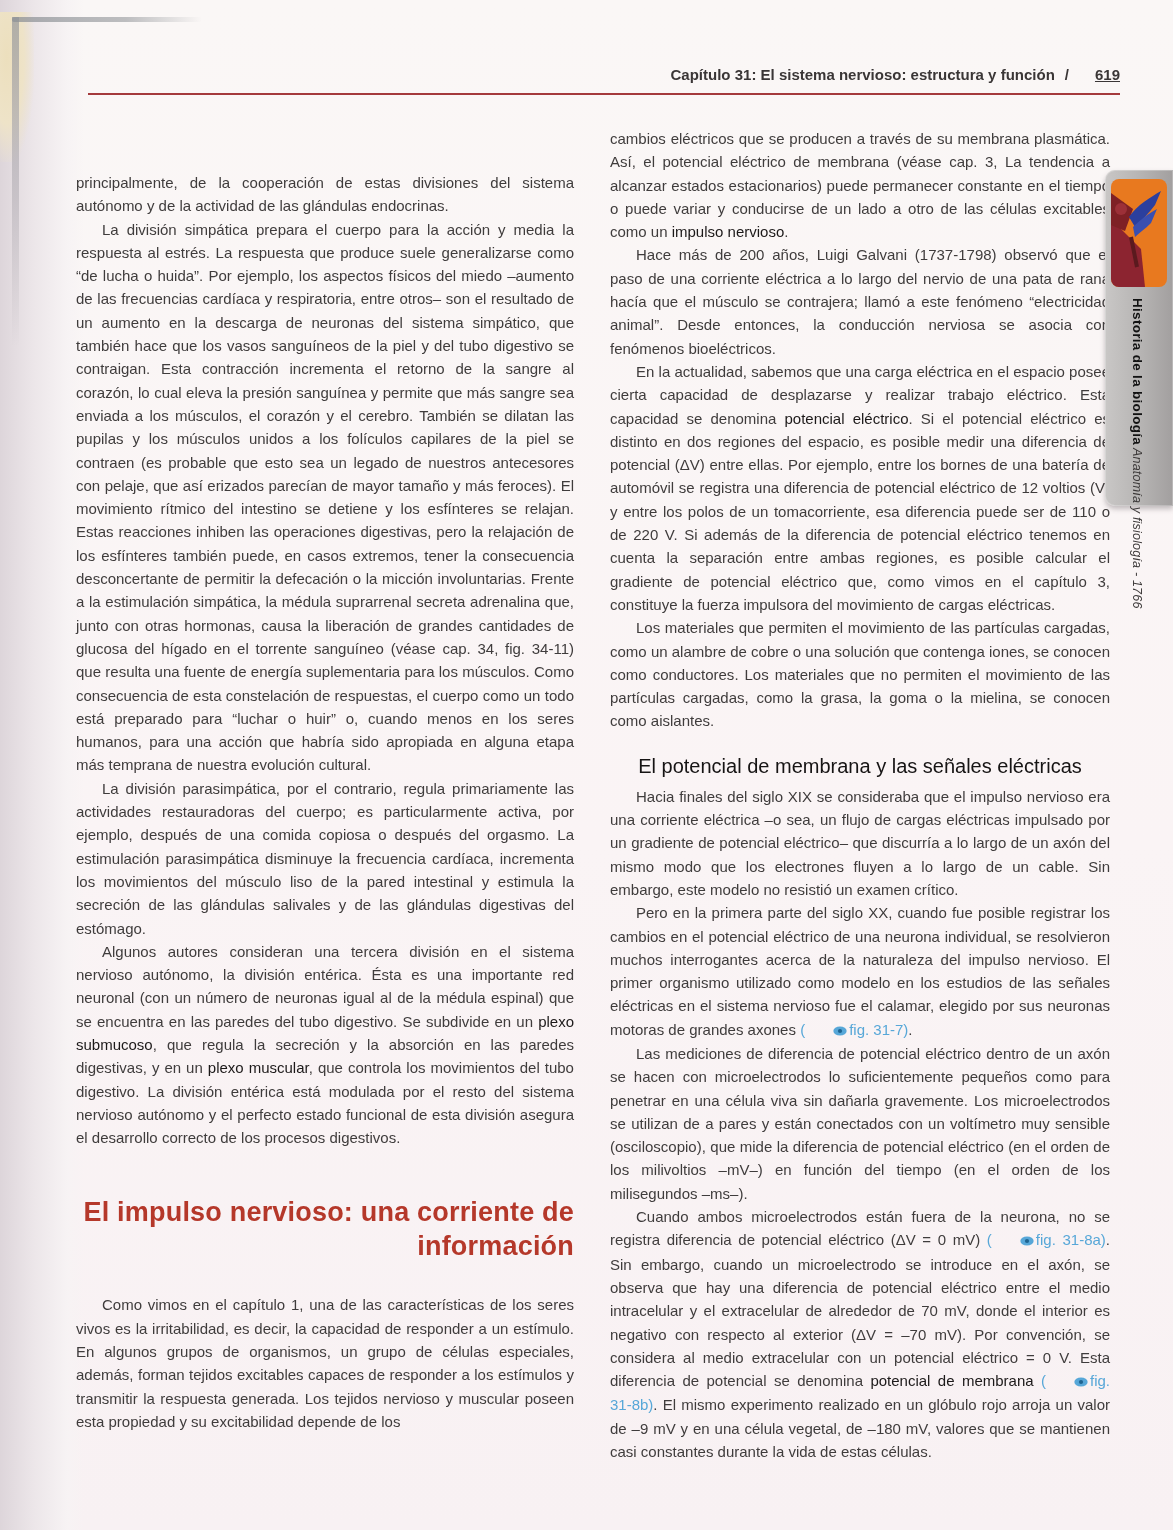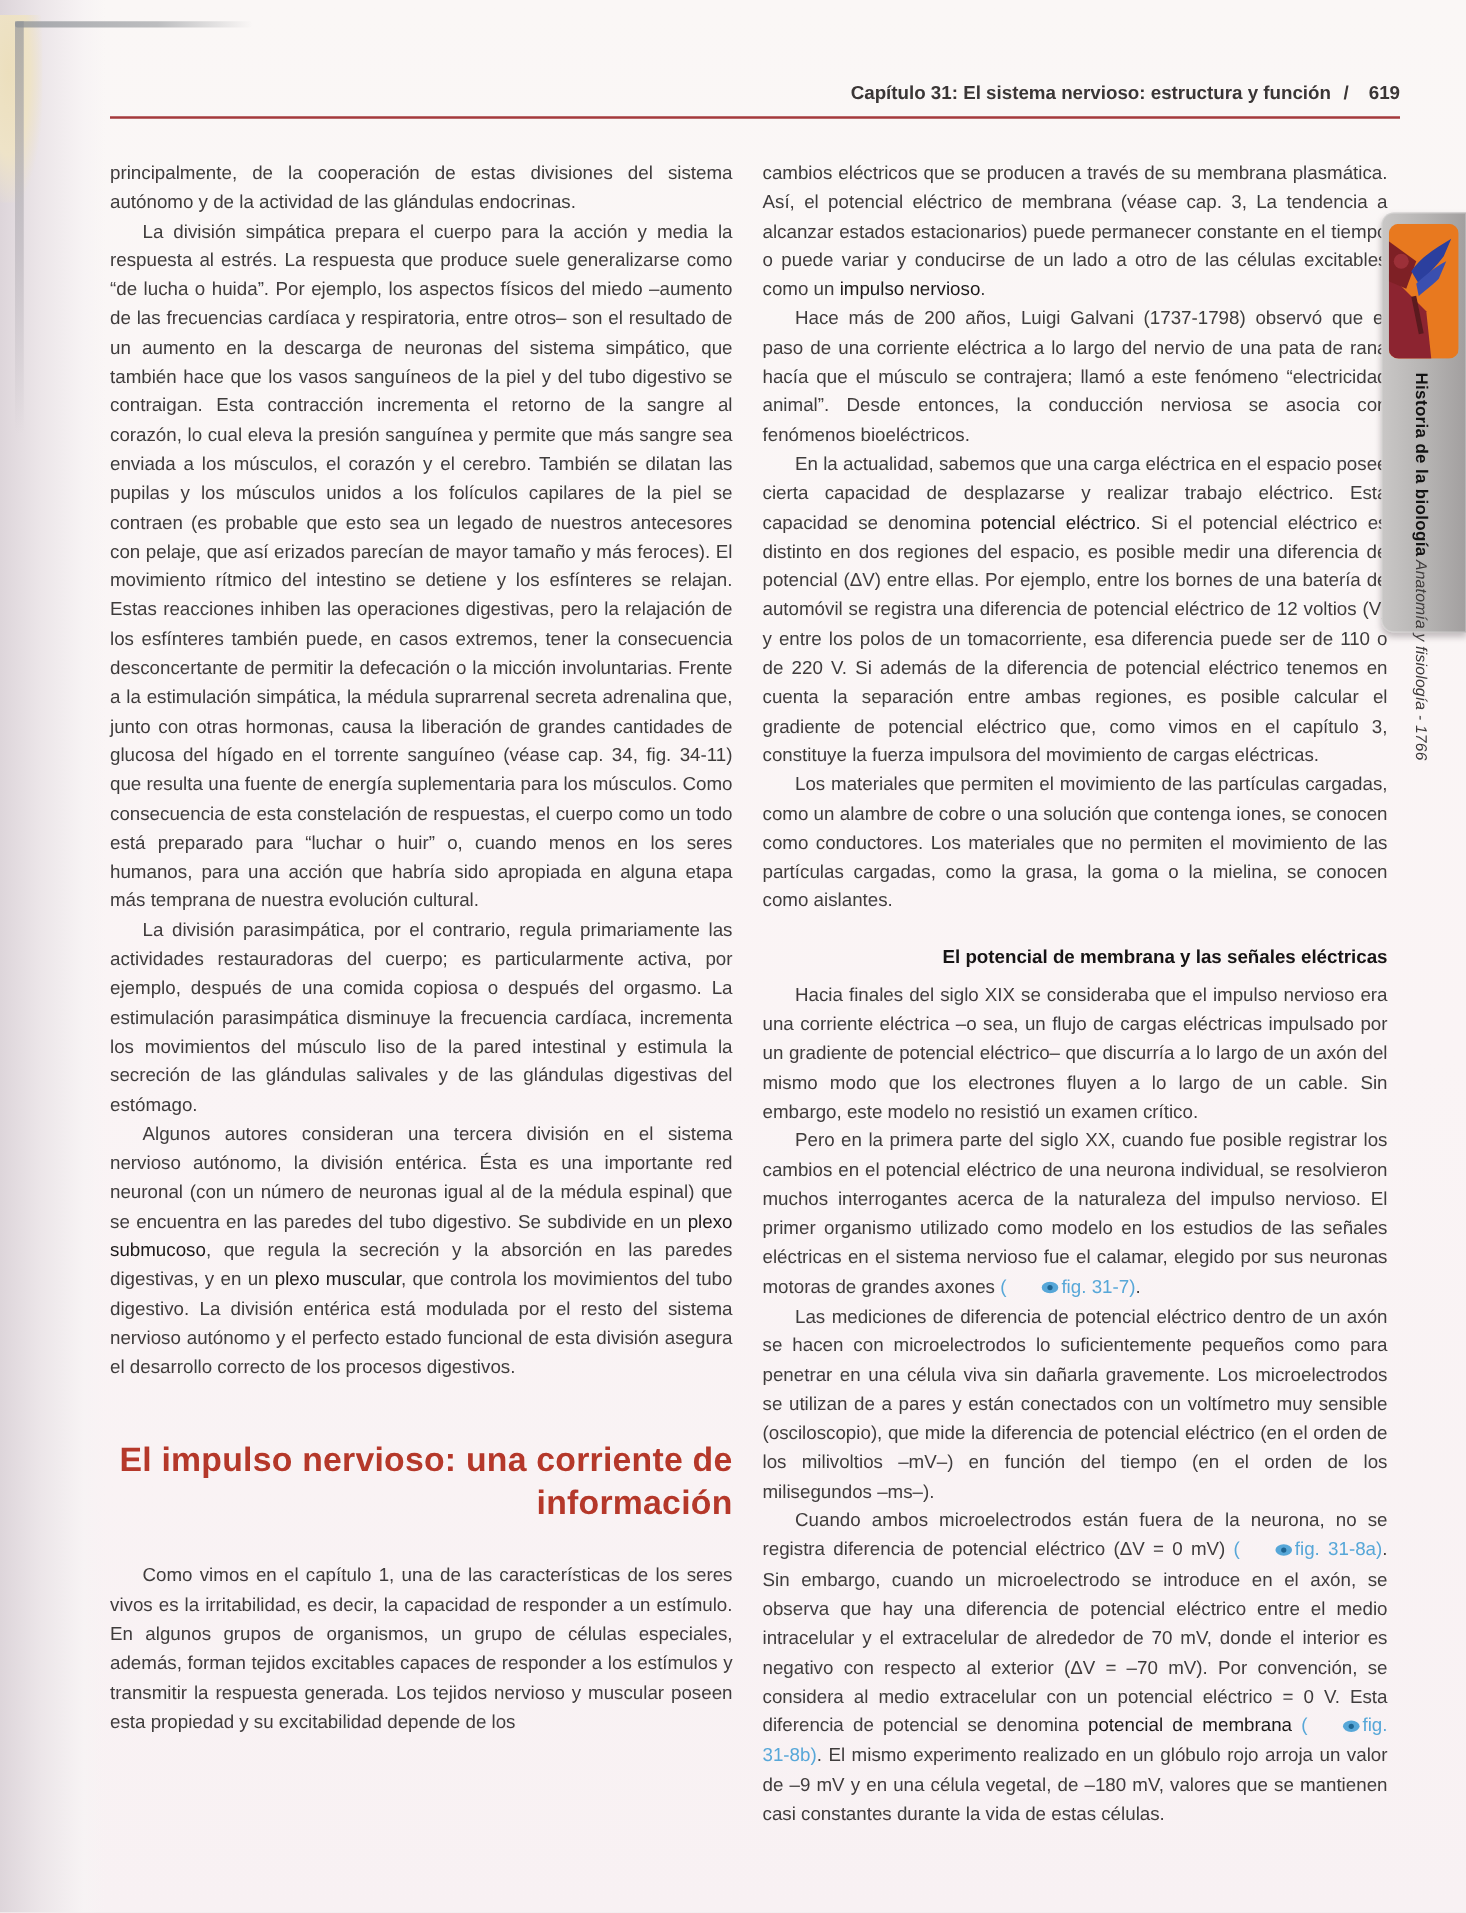--- a/index.html
+++ b/index.html
@@ -31,47 +31,47 @@
   .left-edge-dark{
     position:absolute;left:12px;top:17px;width:7px;height:330px;
     background:linear-gradient(180deg,#909297 0%,#b9b4ba 55%,rgba(200,196,200,0) 100%);
     opacity:.65;
   }
   
   .header{
     position:absolute;top:66px;left:88px;width:1032px;
     text-align:right;font-size:15px;font-weight:bold;color:#3a3636;
   }
-  .header .pageno{margin-left:16px;}
+  .header .pageno{margin-left:26px;text-decoration:underline;}
   .header .sep{margin-left:10px;font-weight:bold;color:#3a3636;}
   .header-rule{
     position:absolute;top:93px;left:88px;width:1032px;height:2px;
     background:#a43a3c;
   }
   
   .col{
     position:absolute;top:127px;
     font-size:15px;line-height:23.3px;color:#3f3c3c;
     text-align:justify;
   }
-  .col-left{left:88px;width:498px;}
+  .col-left{left:76px;width:498px;margin-top:44px;}
   .col-right{left:610px;width:500px;}
   .col p{margin:0;}
   .col p.ind{text-indent:26px;}
   .it{}
   .bd{font-weight:normal;color:#1c1919;}
   .fig{color:#57a7d8;}
   .eye{display:inline-block;vertical-align:-1px;margin:0 2px;}
   h1.section{
     font-size:27px;line-height:34px;font-weight:bold;color:#b5382a;
     margin:46px 0 30px 0;text-align:right;letter-spacing:.2px;
   }
   h2.subsection{
-    font-size:15px;line-height:22px;font-weight:bold;color:#161414;
-    margin:22px 0 8px 0;text-align:right;
+    font-size:20px;line-height:22px;font-weight:normal;color:#161414;
+    margin:22px 0 8px 0;text-align:center;
   }
   
   .tab{
     position:absolute;left:1105px;top:170px;width:68px;height:336px;
     background:linear-gradient(90deg,#c9c7c6 0%,#b5b3b2 55%,#a29f9f 100%);
     border-radius:10px 0 0 10px;
     box-shadow:0 3px 5px rgba(90,80,85,.35), inset 0 0 0 1px rgba(255,255,255,.25);
   }
   .tab-img{
     position:absolute;left:6px;top:9px;width:56px;height:108px;

